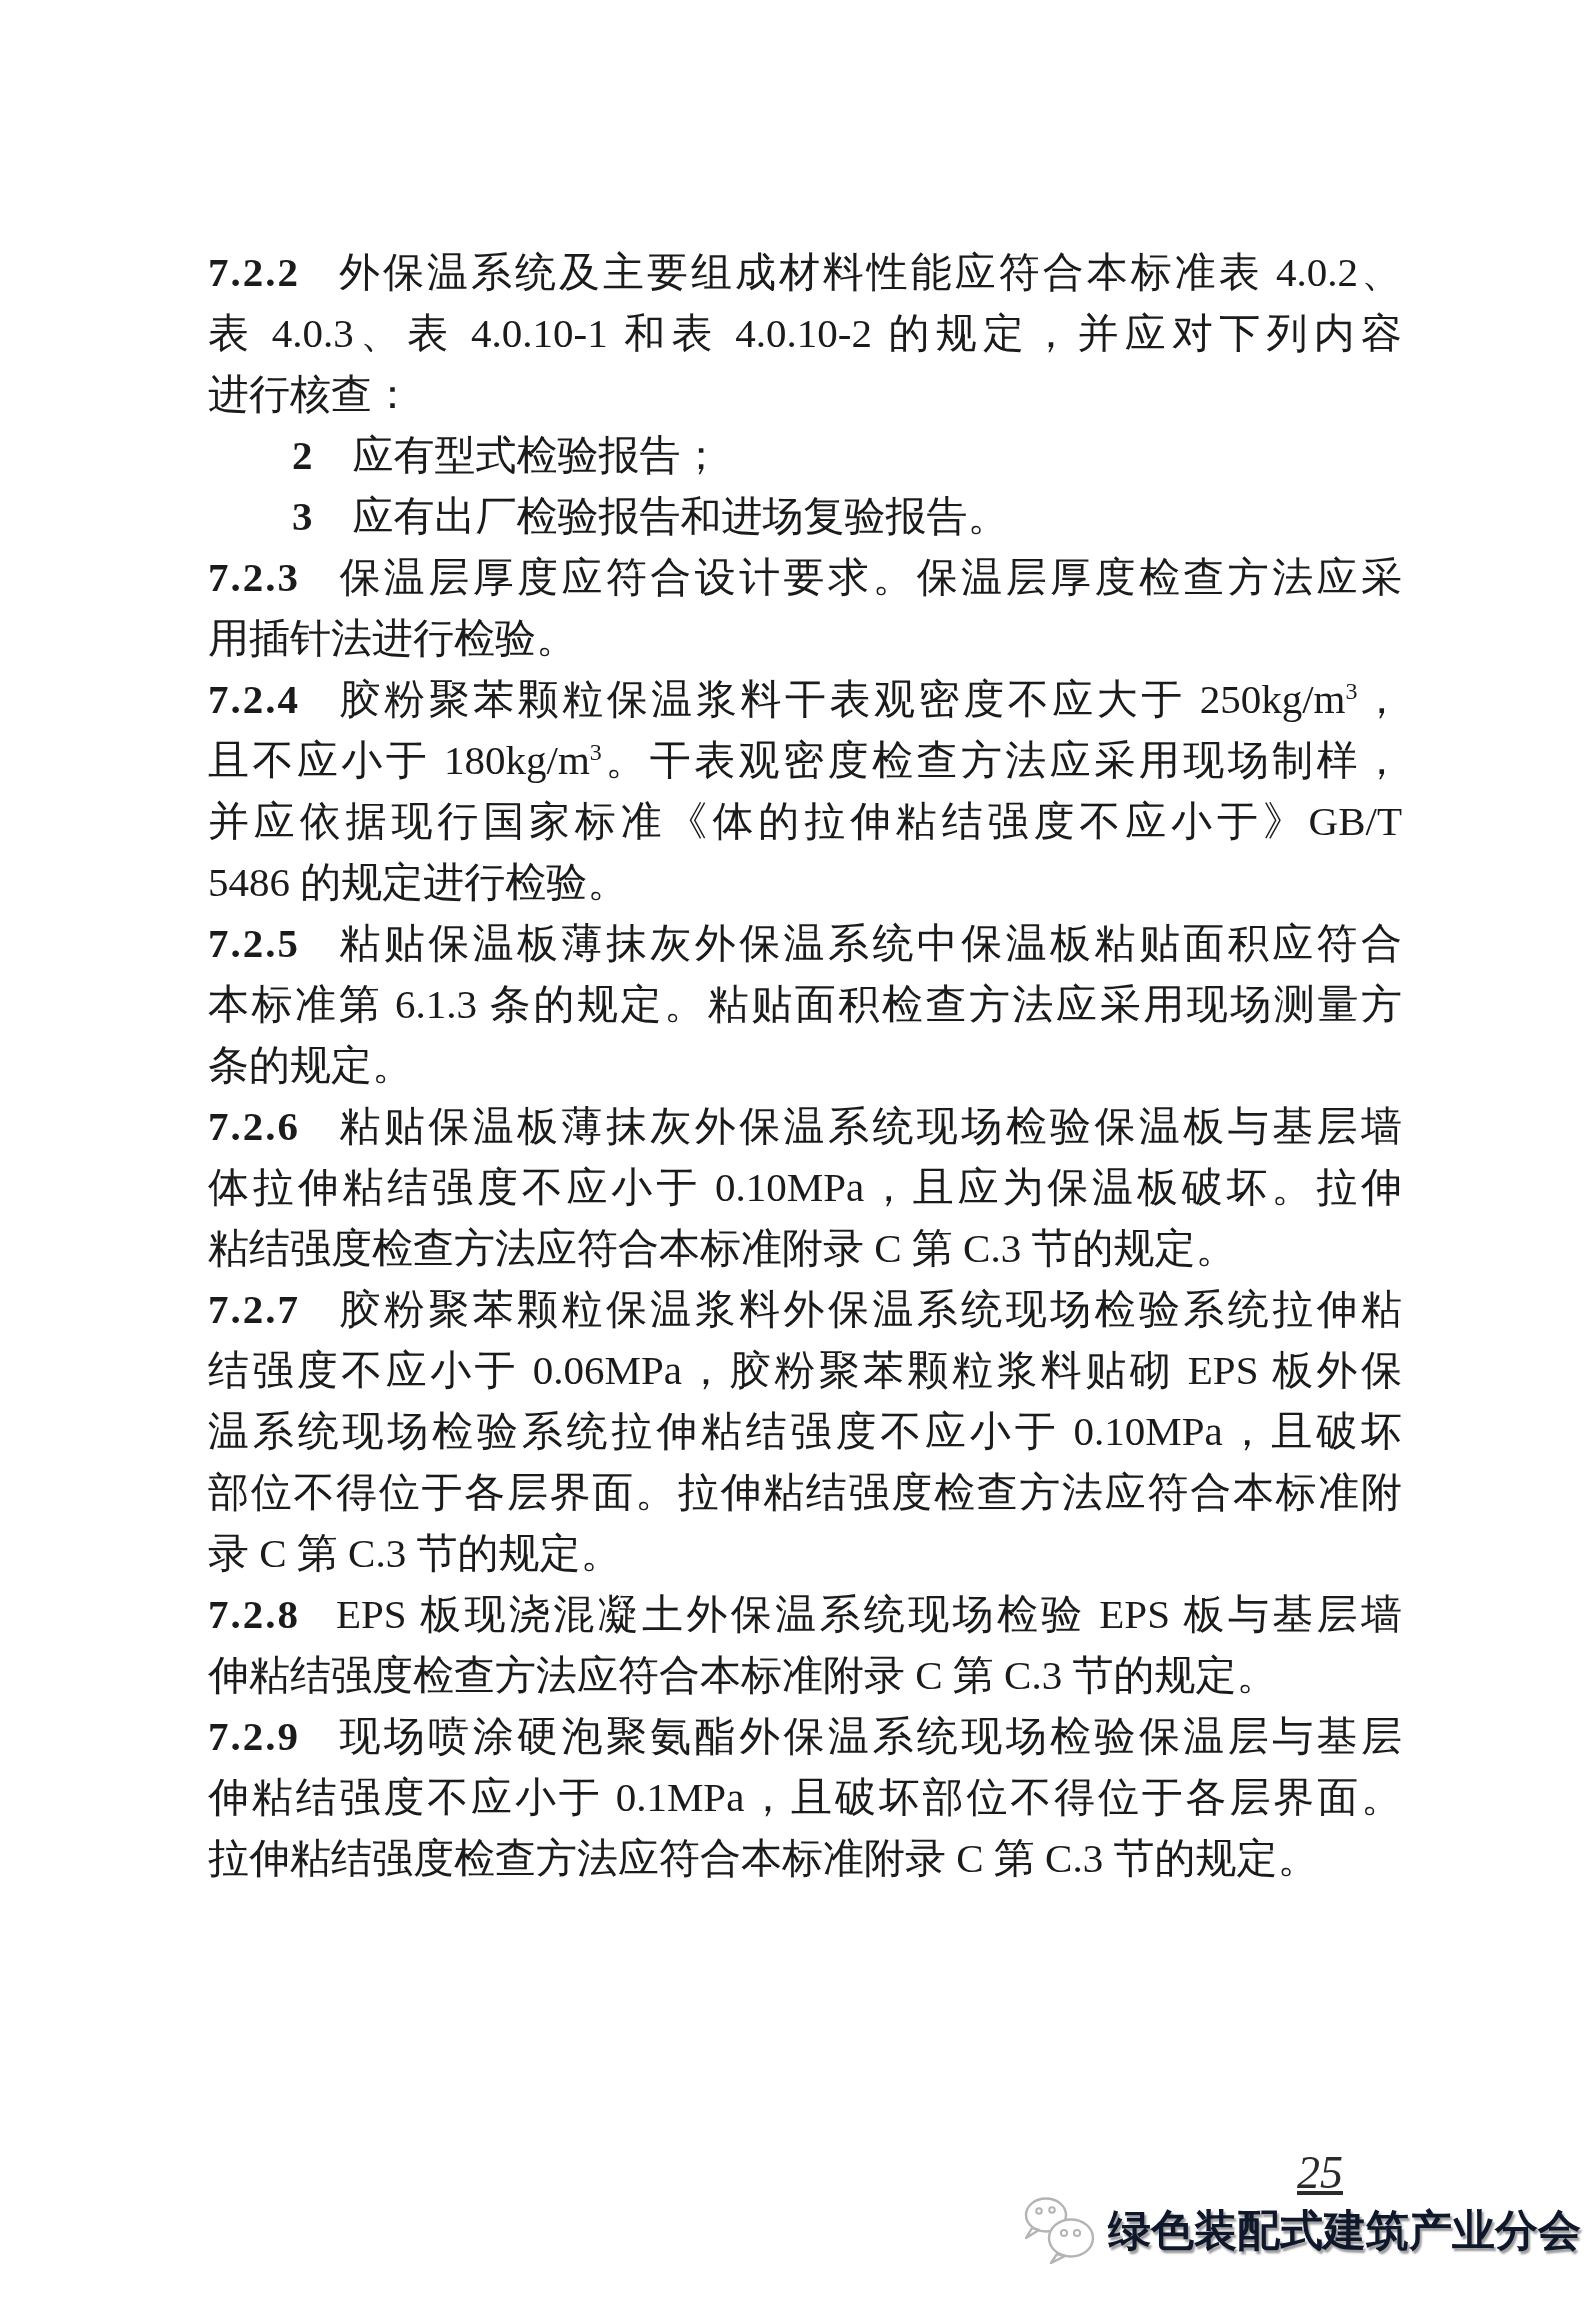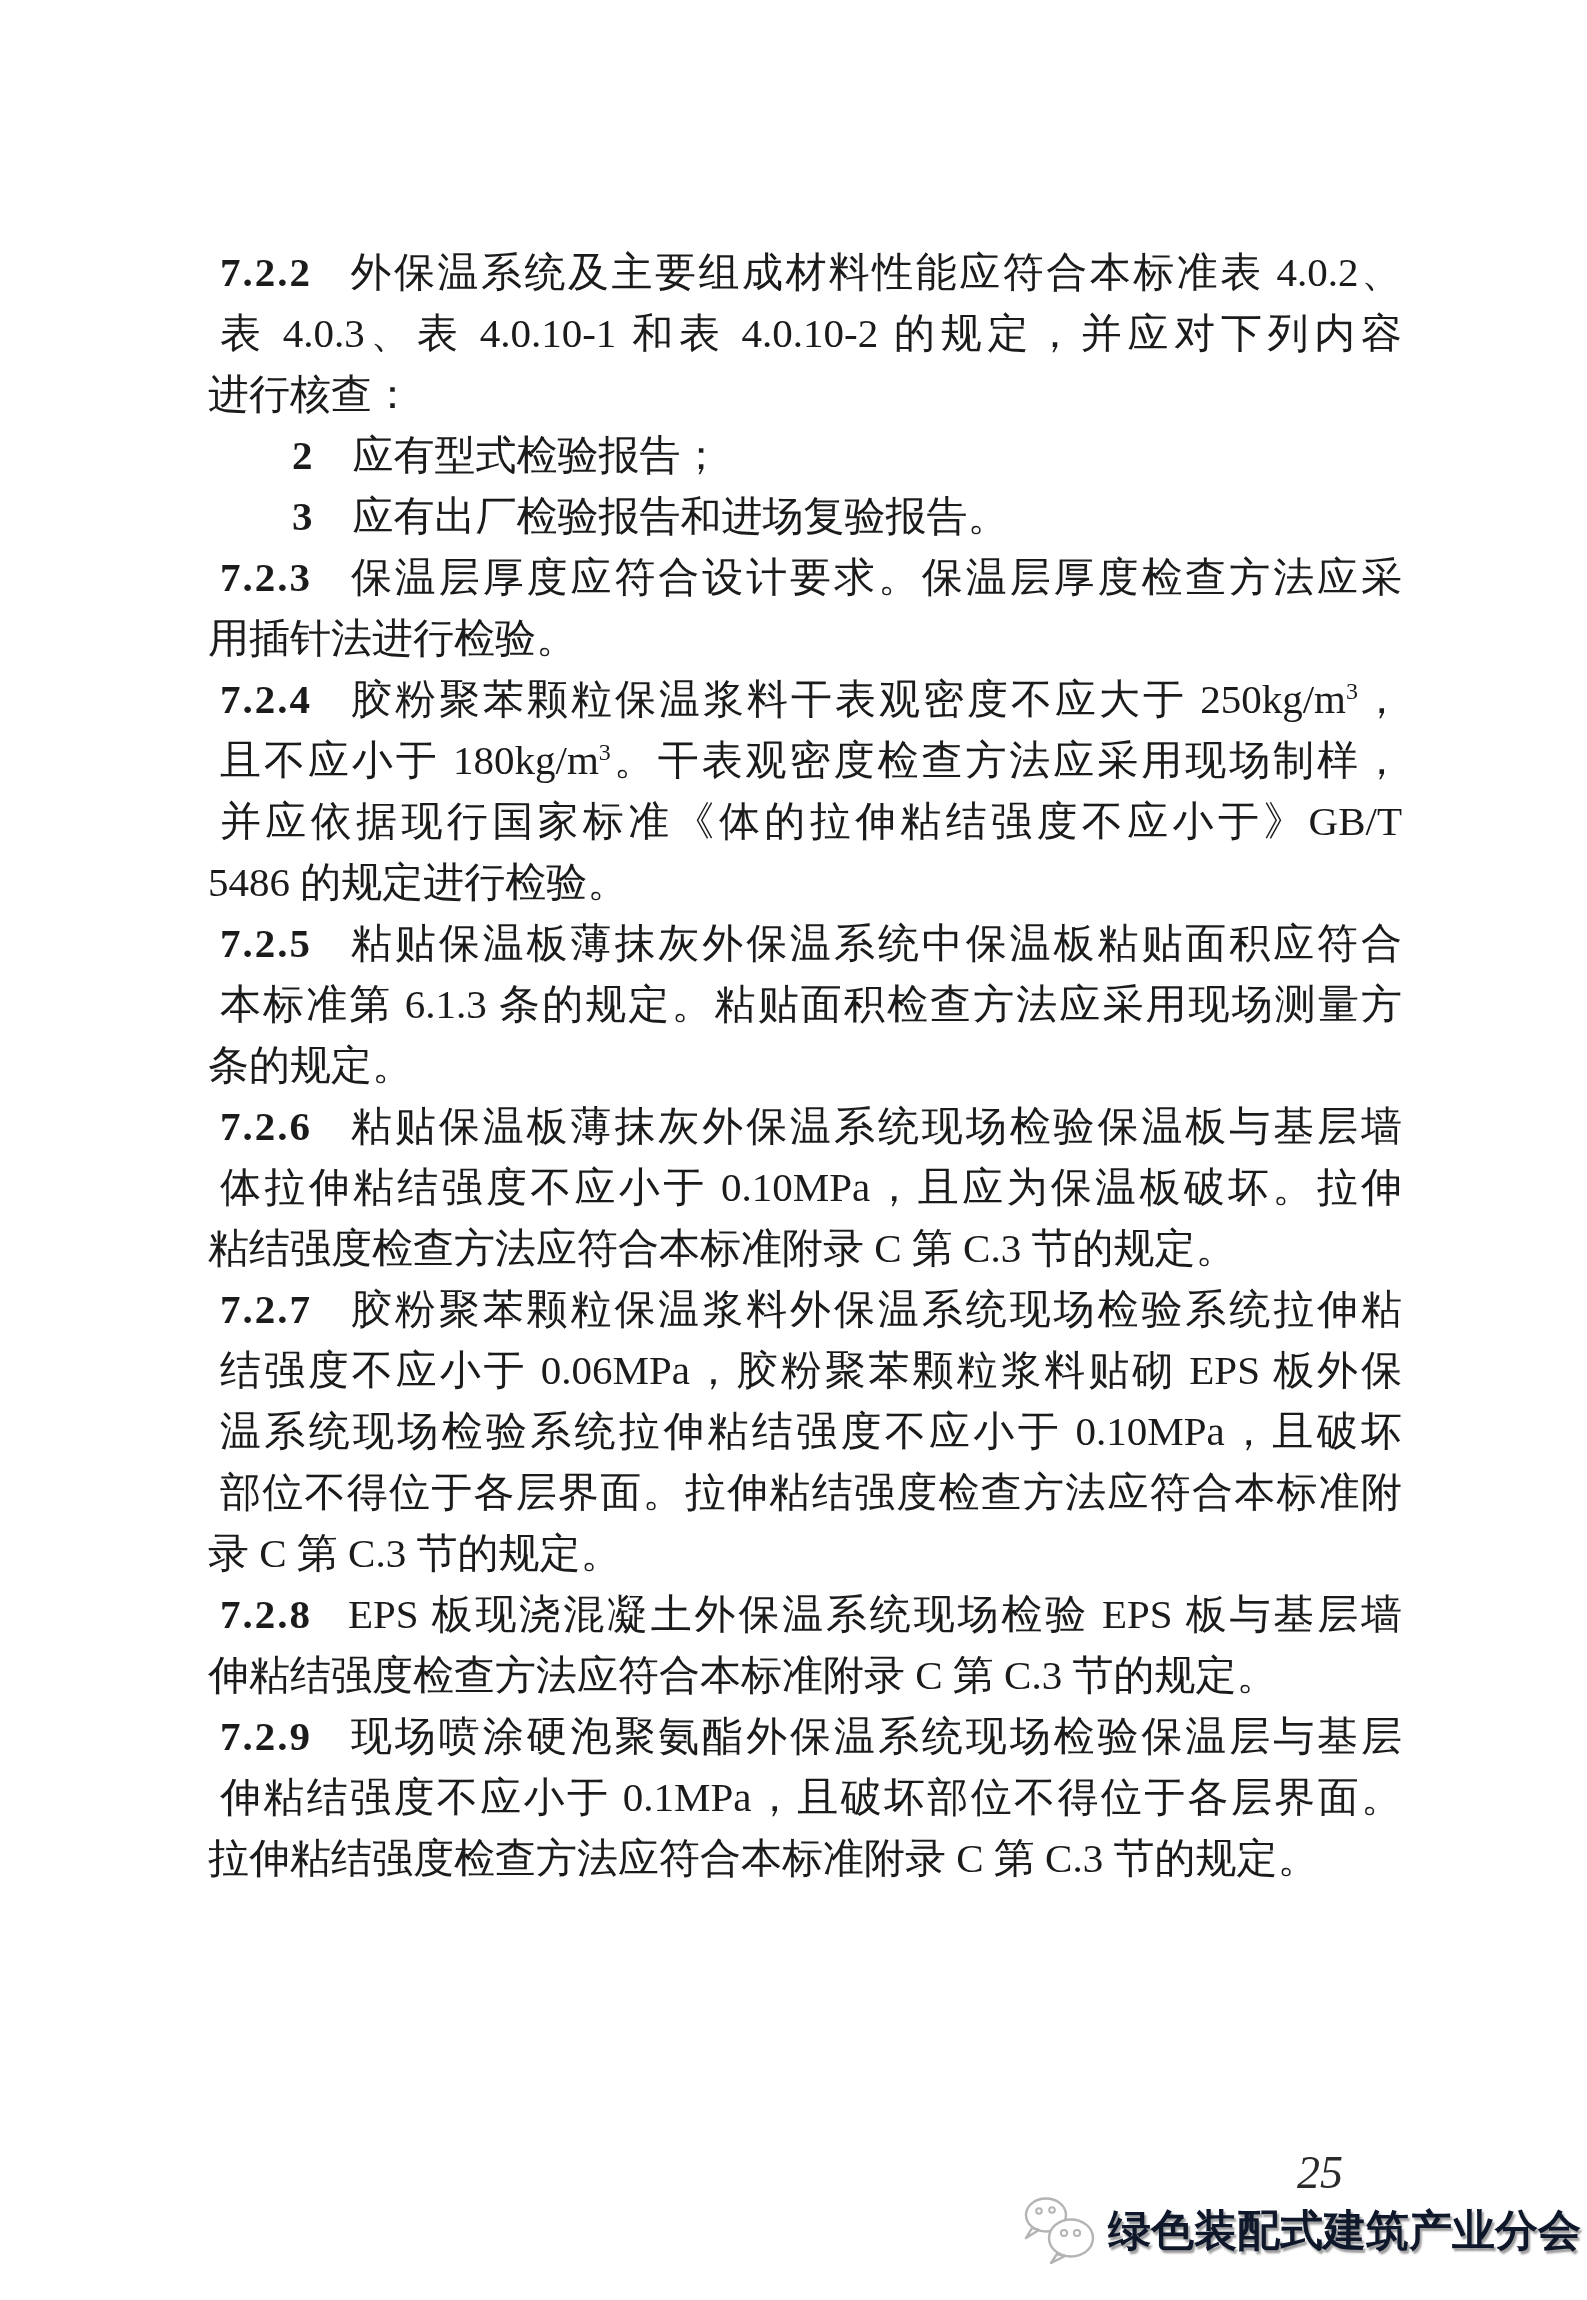--- a/index.html
+++ b/index.html
@@ -27,21 +27,20 @@
     line-height: 61px;
     font-size: 41px;
     overflow: hidden;
     white-space: normal;
     letter-spacing: 0;
   }
   .jf {
     text-align: justify;
     text-align-last: justify;
     text-justify: inter-character;
-    margin-left: 12px;
   }
   .num {
     font-weight: 700;
     margin-right: 36px;
     letter-spacing: 2px;
   }
   .item {
     padding-left: 84px;
   }
   .inum {
@@ -54,20 +53,21 @@
     vertical-align: 14px;
   }
   .pageno {
     position: absolute;
     left: 1297px;
     top: 2150px;
     font-size: 46px;
     font-style: italic;
     color: #2b2b2b;
     line-height: 46px;
+    text-decoration: underline;
   }
   .watermark {
     position: absolute;
     left: 1022px;
     top: 2194px;
     height: 72px;
     display: flex;
     align-items: center;
   }
   .wm-icon {

